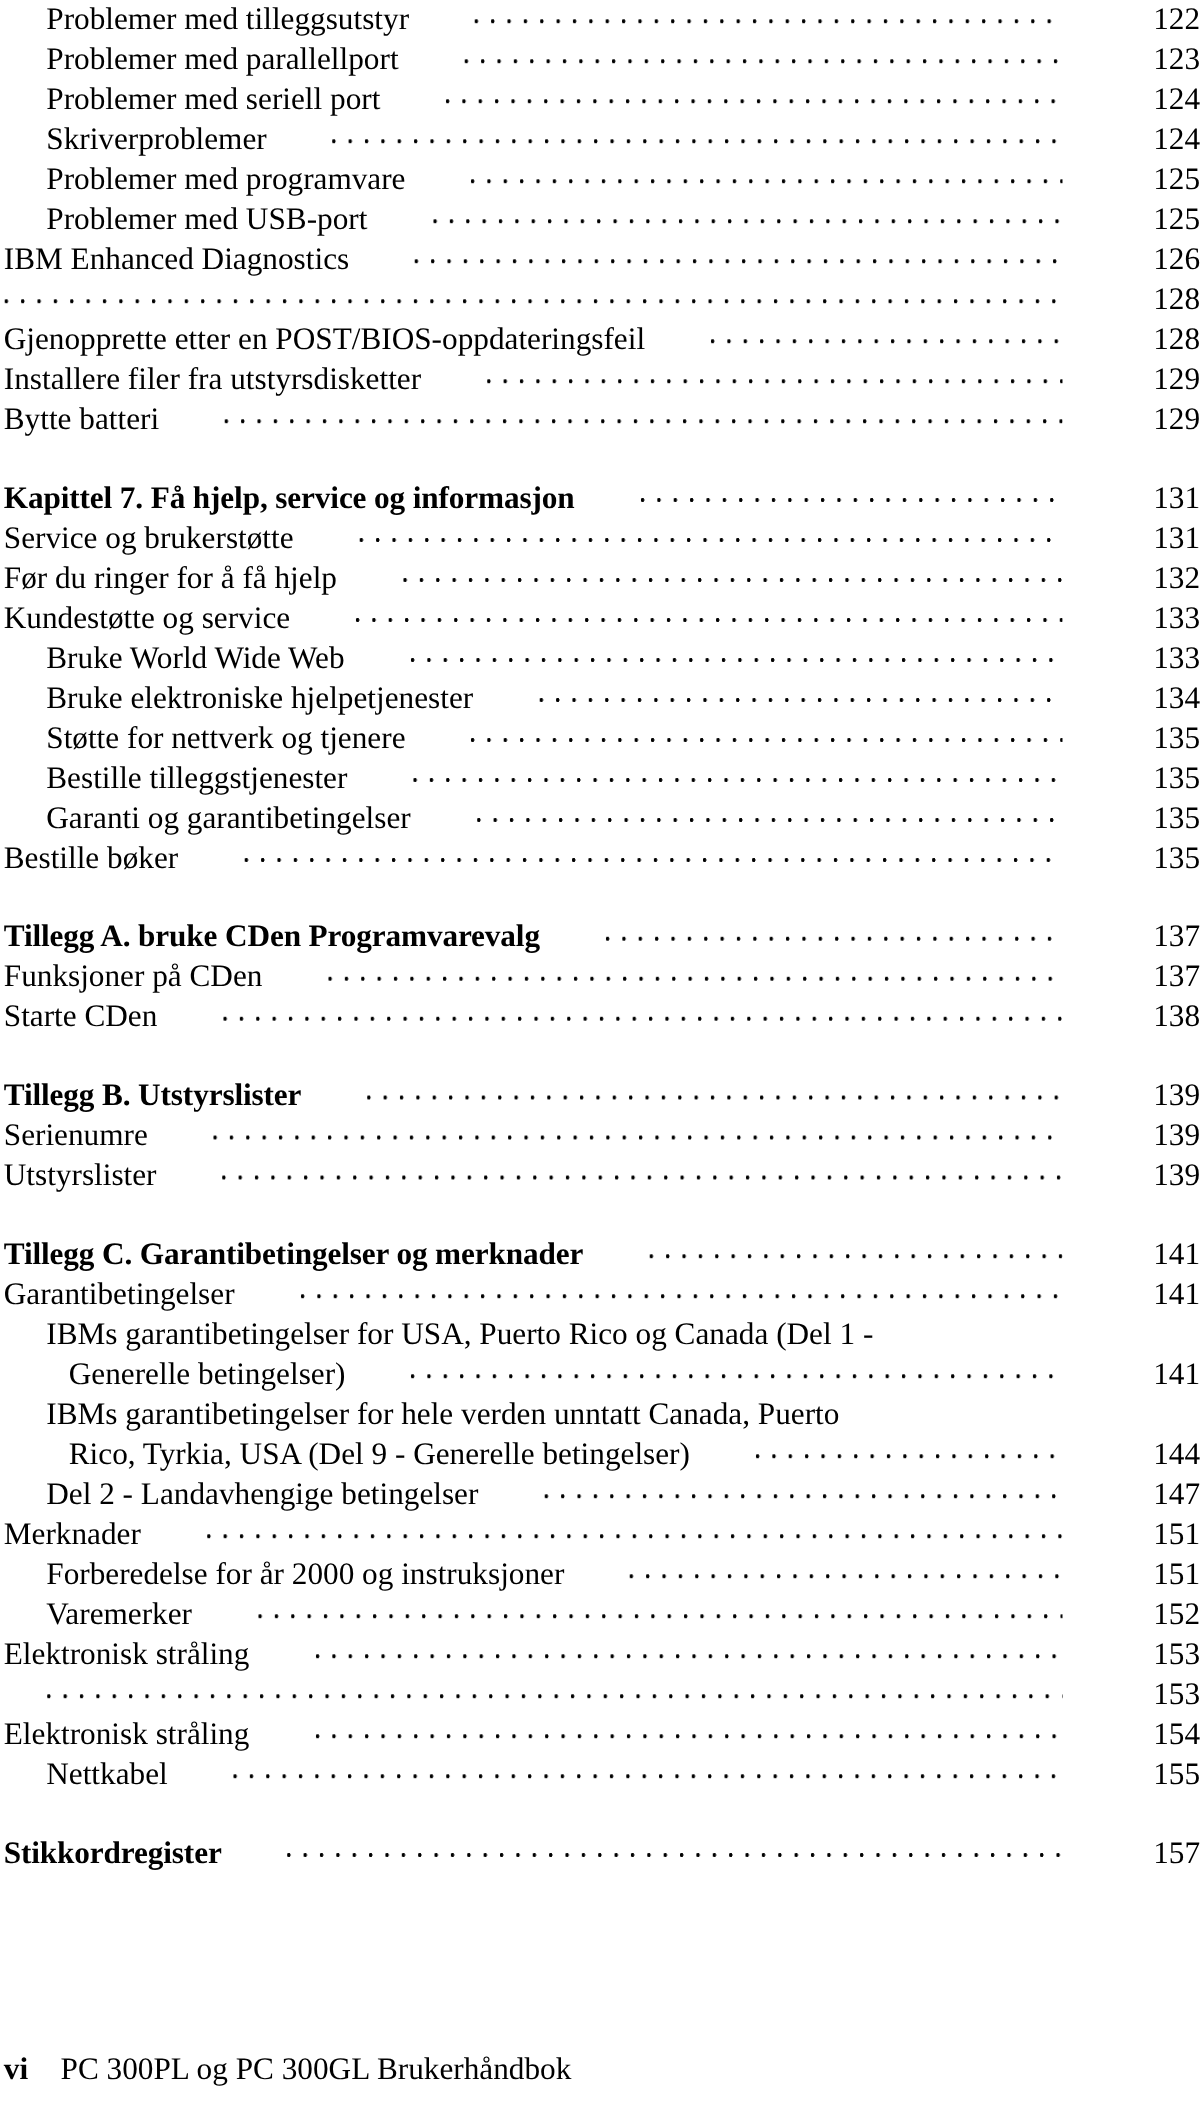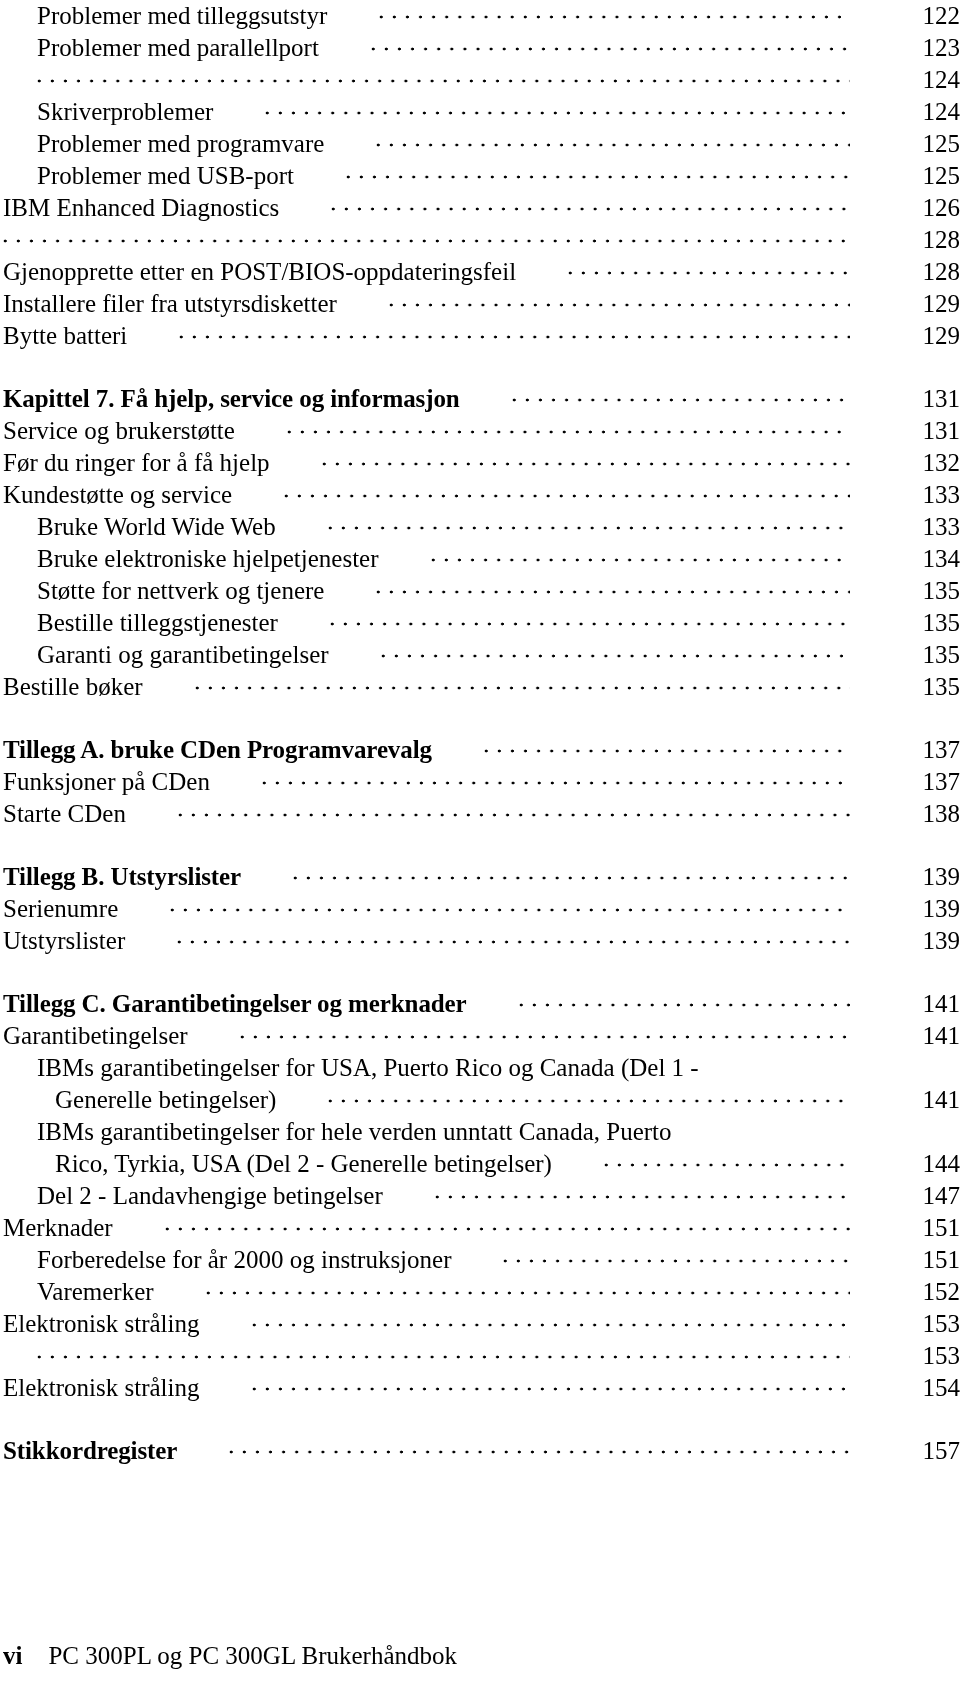--- a/index.html
+++ b/index.html
@@ -110,20 +110,21 @@
       <span class="toc-label">Problemer med tilleggsutstyr</span>
       <span class="leader"></span>
       <span class="toc-page">122</span>
     </div>
     <div class="toc-row lvl1">
       <span class="toc-label">Problemer med parallellport</span>
       <span class="leader"></span>
       <span class="toc-page">123</span>
     </div>
     <div class="toc-row lvl1">
+      <span class="toc-label">Problemer med seriell port</span>
       <span class="leader"></span>
       <span class="toc-page">124</span>
     </div>
     <div class="toc-row lvl1">
       <span class="toc-label">Skriverproblemer</span>
       <span class="leader"></span>
       <span class="toc-page">124</span>
     </div>
     <div class="toc-row lvl1">
       <span class="toc-label">Problemer med programvare</span>
@@ -258,21 +259,21 @@
       <span class="toc-label">Generelle betingelser)</span>
       <span class="leader"></span>
       <span class="toc-page">141</span>
     </div>
     <div class="toc-row lvl1 wrap-first">
       <span class="toc-label">IBMs garantibetingelser for hele verden unntatt Canada, Puerto</span>
       <span class="leader off"></span>
       <span class="toc-page"></span>
     </div>
     <div class="toc-row lvl2">
-      <span class="toc-label">Rico, Tyrkia, USA (Del 2 - Generelle betingelser)</span>
+      <span class="toc-label">Rico, Tyrkia, USA (Del 9 - Generelle betingelser)</span>
       <span class="leader"></span>
       <span class="toc-page">144</span>
     </div>
     <div class="toc-row lvl1">
       <span class="toc-label">Del 2 - Landavhengige betingelser</span>
       <span class="leader"></span>
       <span class="toc-page">147</span>
     </div>
     <div class="toc-row lvl0">
       <span class="toc-label">Merknader</span>
@@ -295,20 +296,25 @@
       <span class="toc-page">153</span>
     </div>
     <div class="toc-row lvl1">
       <span class="leader"></span>
       <span class="toc-page">153</span>
     </div>
     <div class="toc-row lvl0">
       <span class="toc-label">Elektronisk stråling</span>
       <span class="leader"></span>
       <span class="toc-page">154</span>
+    </div>
+    <div class="toc-row lvl1">
+      <span class="toc-label">Nettkabel</span>
+      <span class="leader"></span>
+      <span class="toc-page">155</span>
     </div>
     <div class="toc-row lvl0 heading gap-before">
       <span class="toc-label">Stikkordregister</span>
       <span class="leader"></span>
       <span class="toc-page">157</span>
     </div>
   </div>
 
 <div id="footer">
   <span class="folio">vi</span>

